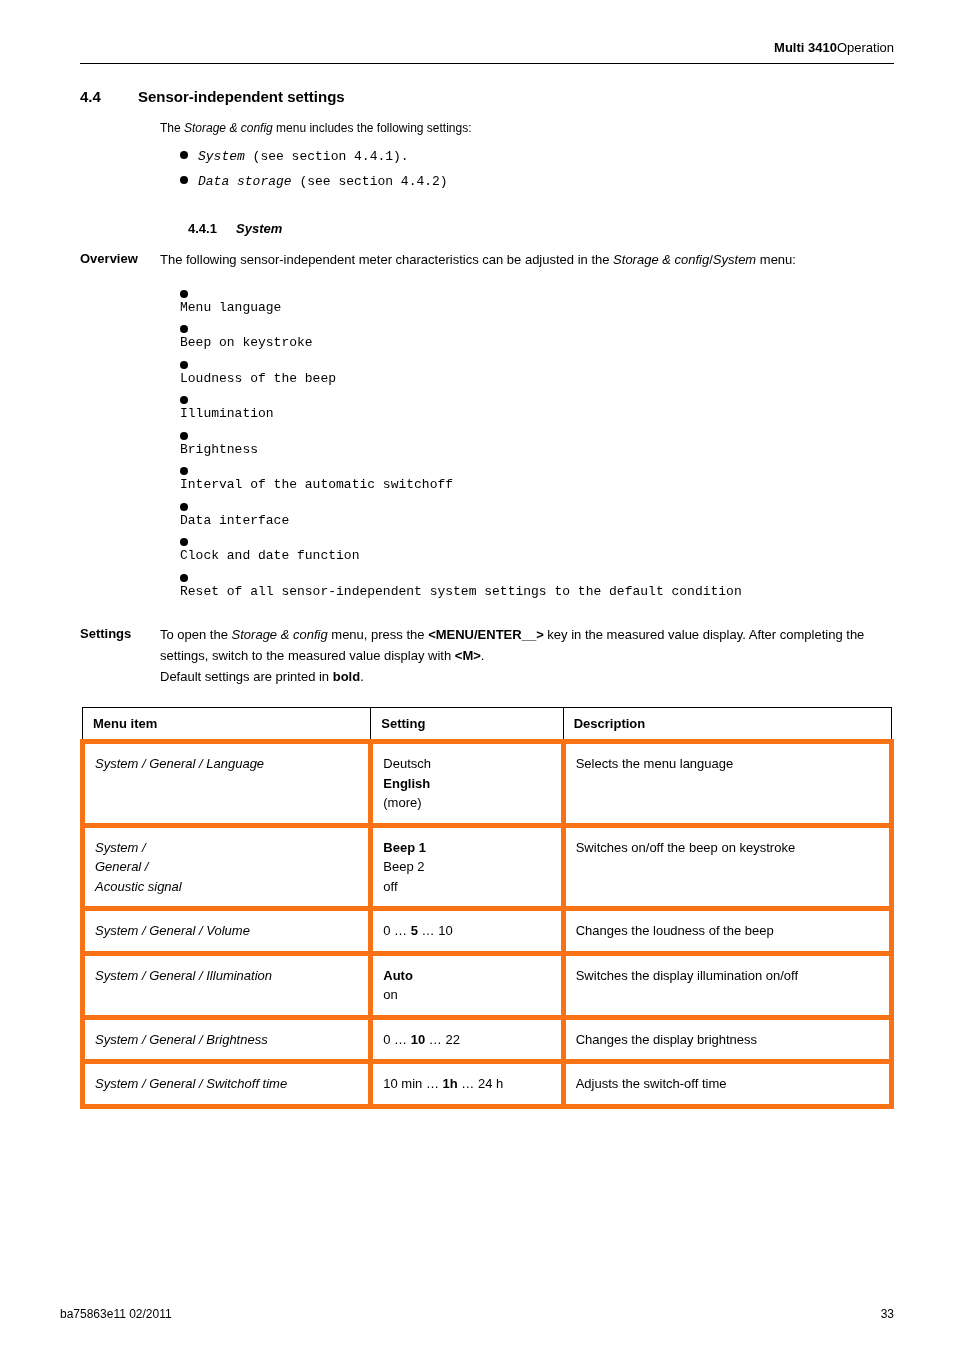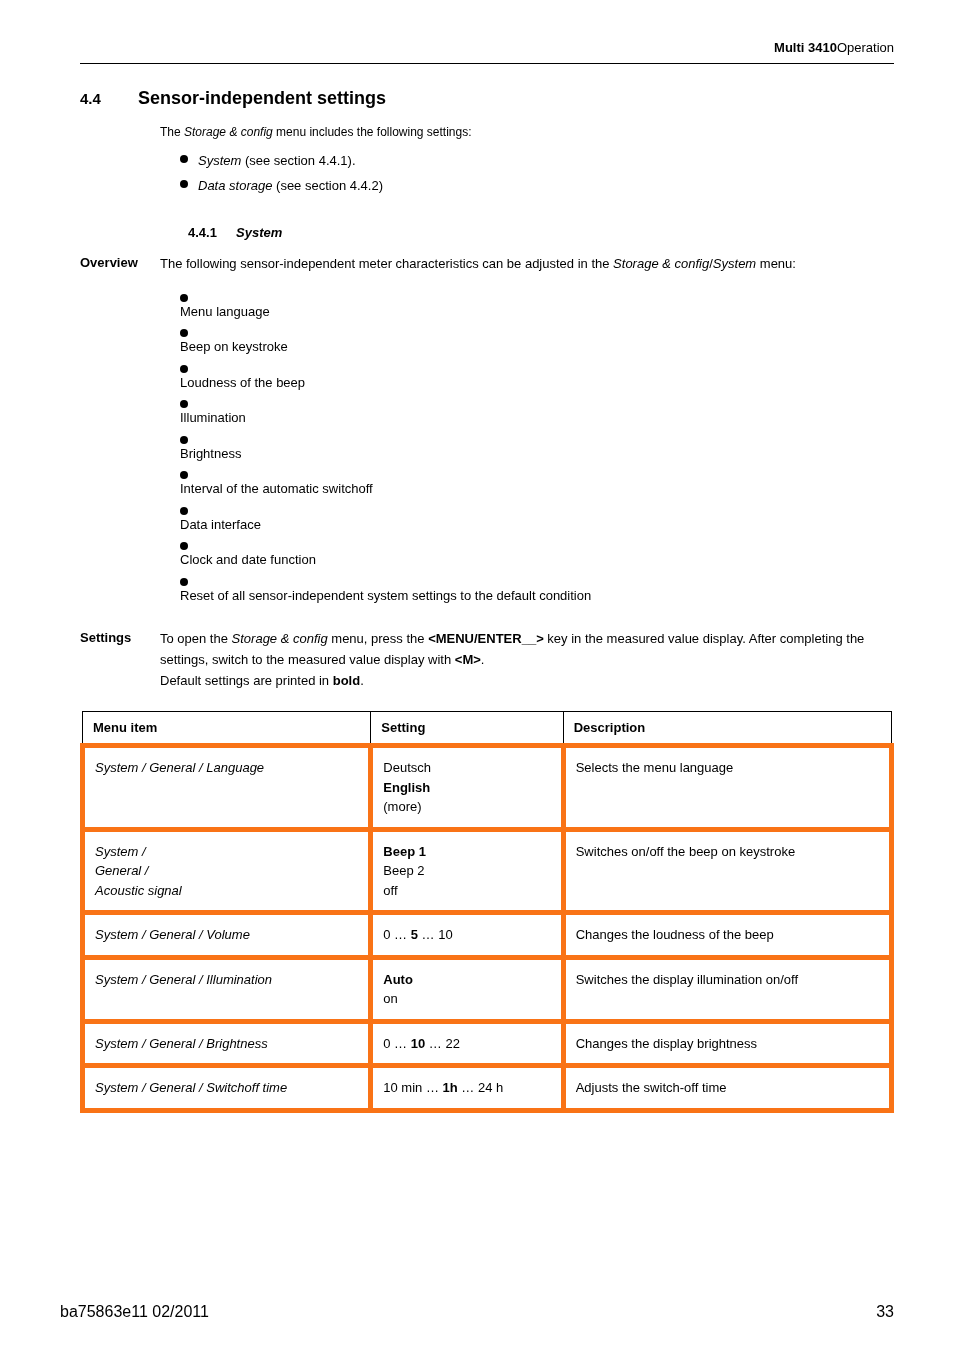--- a/index.html
+++ b/index.html
@@ -46,34 +46,35 @@
     }
 
     .section-num {
       font-size: 15px;
       font-weight: bold;
       min-width: 50px;
       margin-right: 8px;
     }
 
     .section-heading {
-      font-size: 18px;
+      font-size: 15px;
       font-weight: bold;
     }
 
     .intro-text {
       margin-left: 80px;
       margin-bottom: 10px;
       font-size: 12px;
       line-height: 1.5;
     }
 
     .bullet-list {
       margin-left: 100px;
       margin-bottom: 8px;
+      font-family: Liberation Mono, monospace;
     }
 
     .bullet-item {
       display: flex;
       align-items: flex-start;
       margin-bottom: 5px;
       font-size: 13px;
       line-height: 1.5;
     }
 
@@ -177,21 +178,21 @@
     }
 
     .footer {
       display: flex;
       justify-content: space-between;
       align-items: center;
       position: absolute;
       bottom: 30px;
       left: 60px;
       right: 60px;
-      font-size: 16px;
+      font-size: 12px;
     }
   </style>
 </head>
 <body>
 
 <div class="page">
 
   <div class="header">
     <span class="header-left">Multi 3410</span>
     <span class="header-right">Operation</span>

